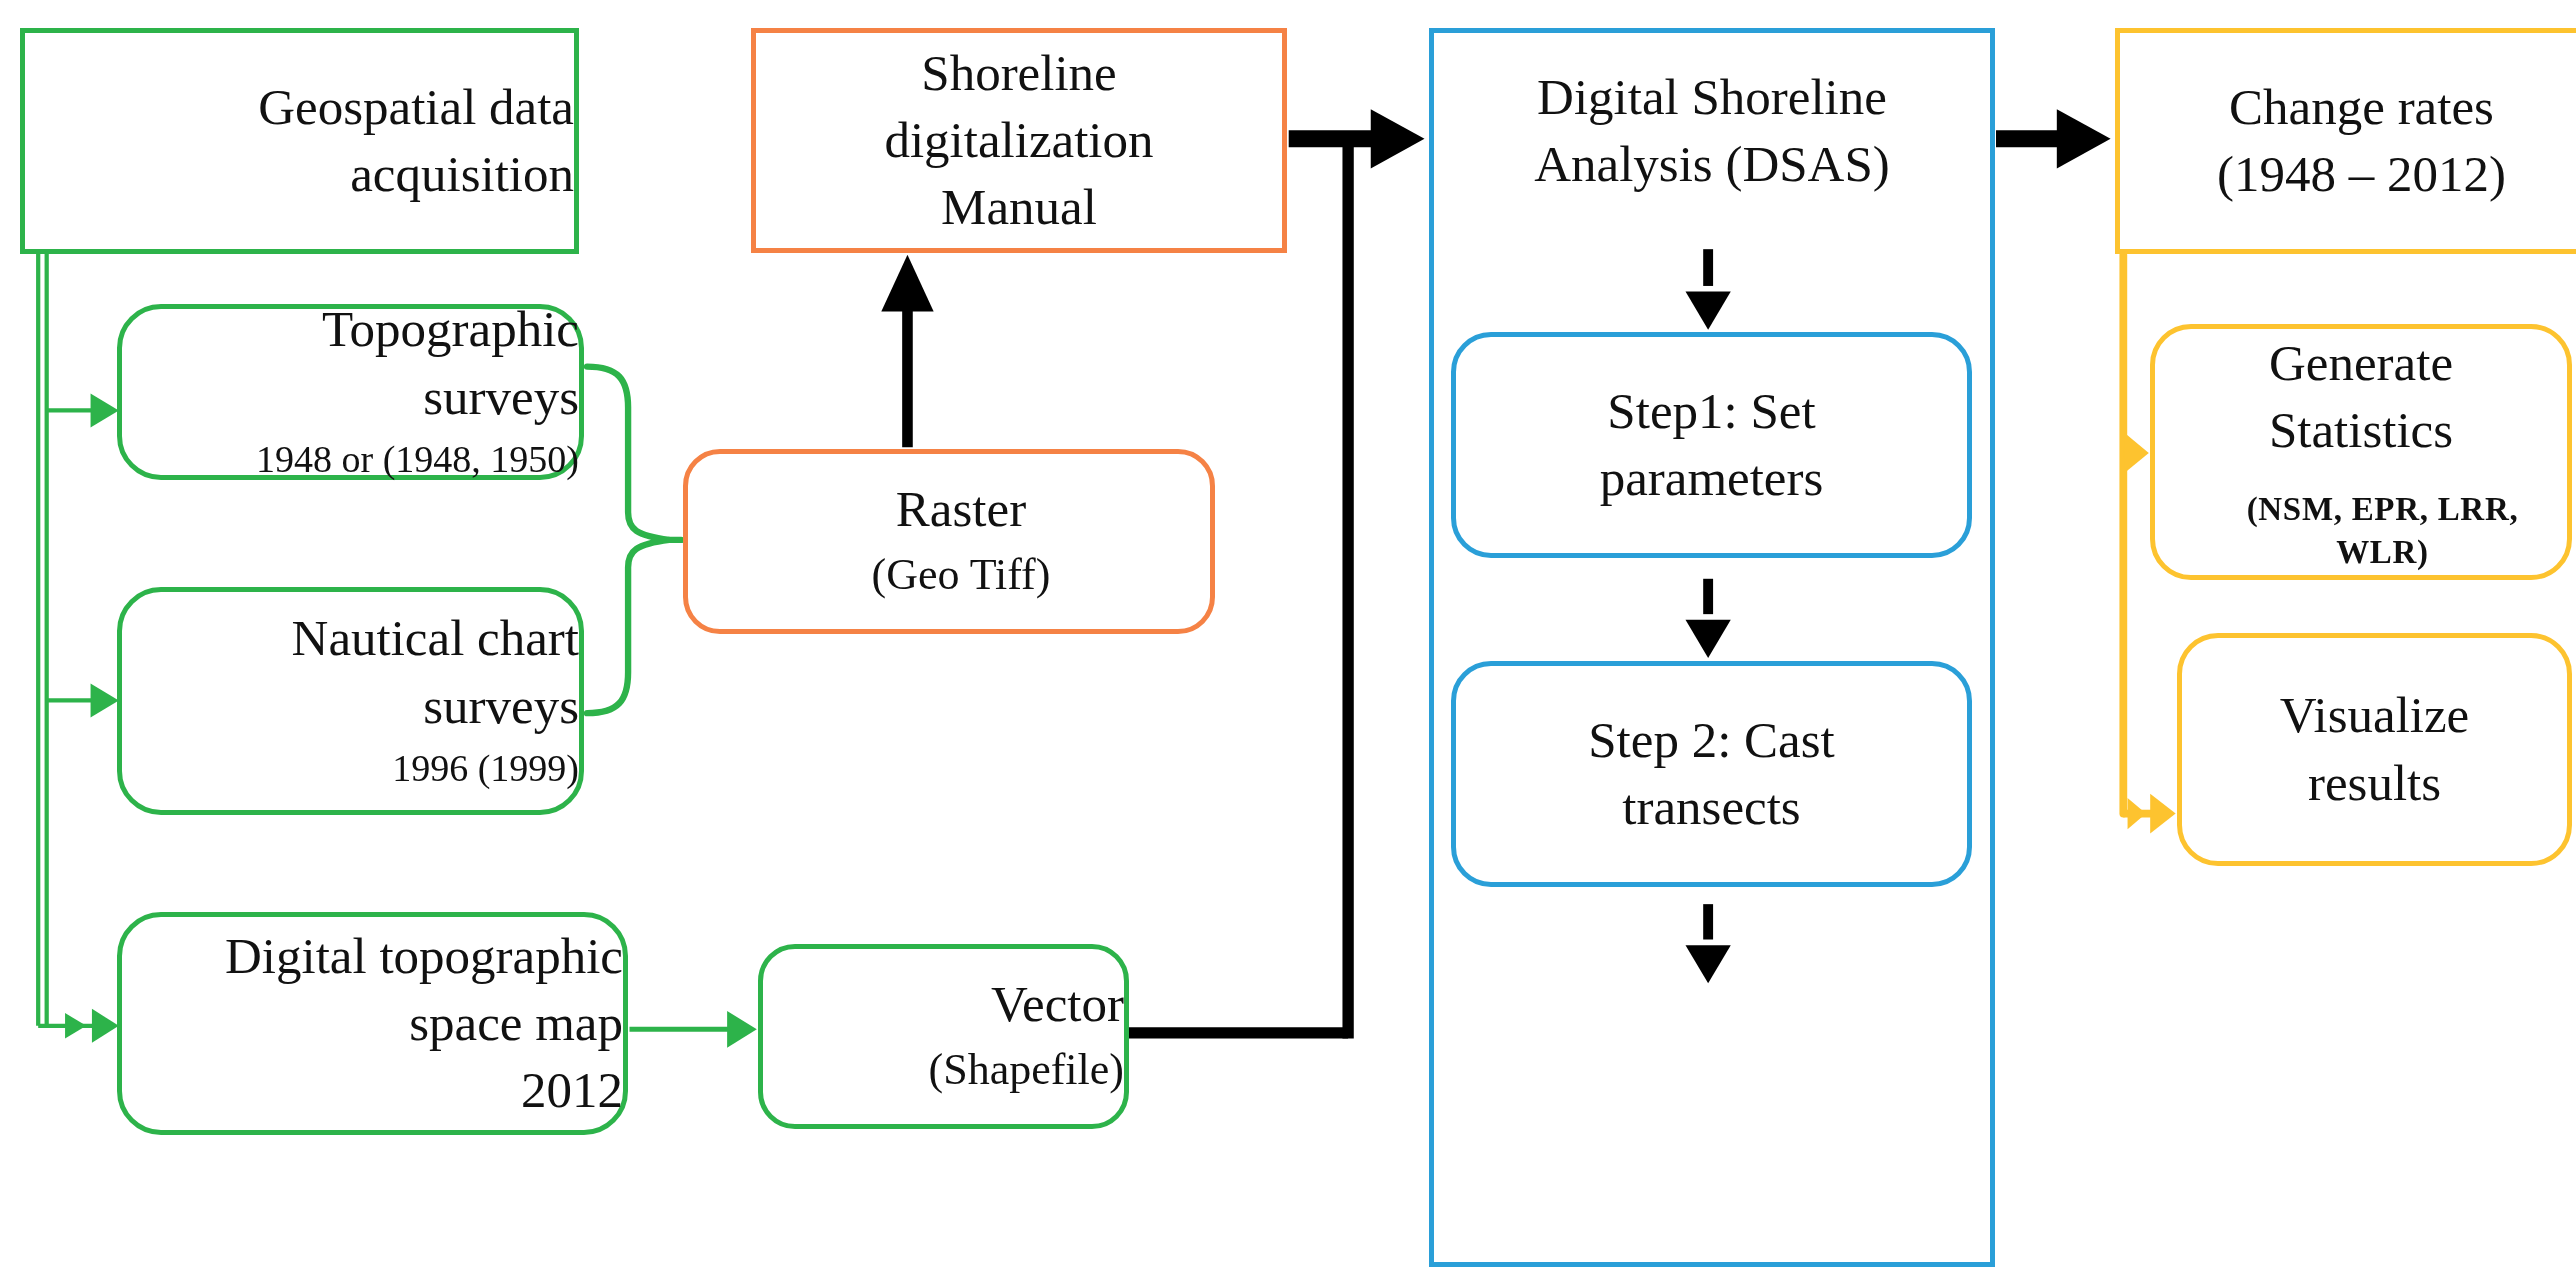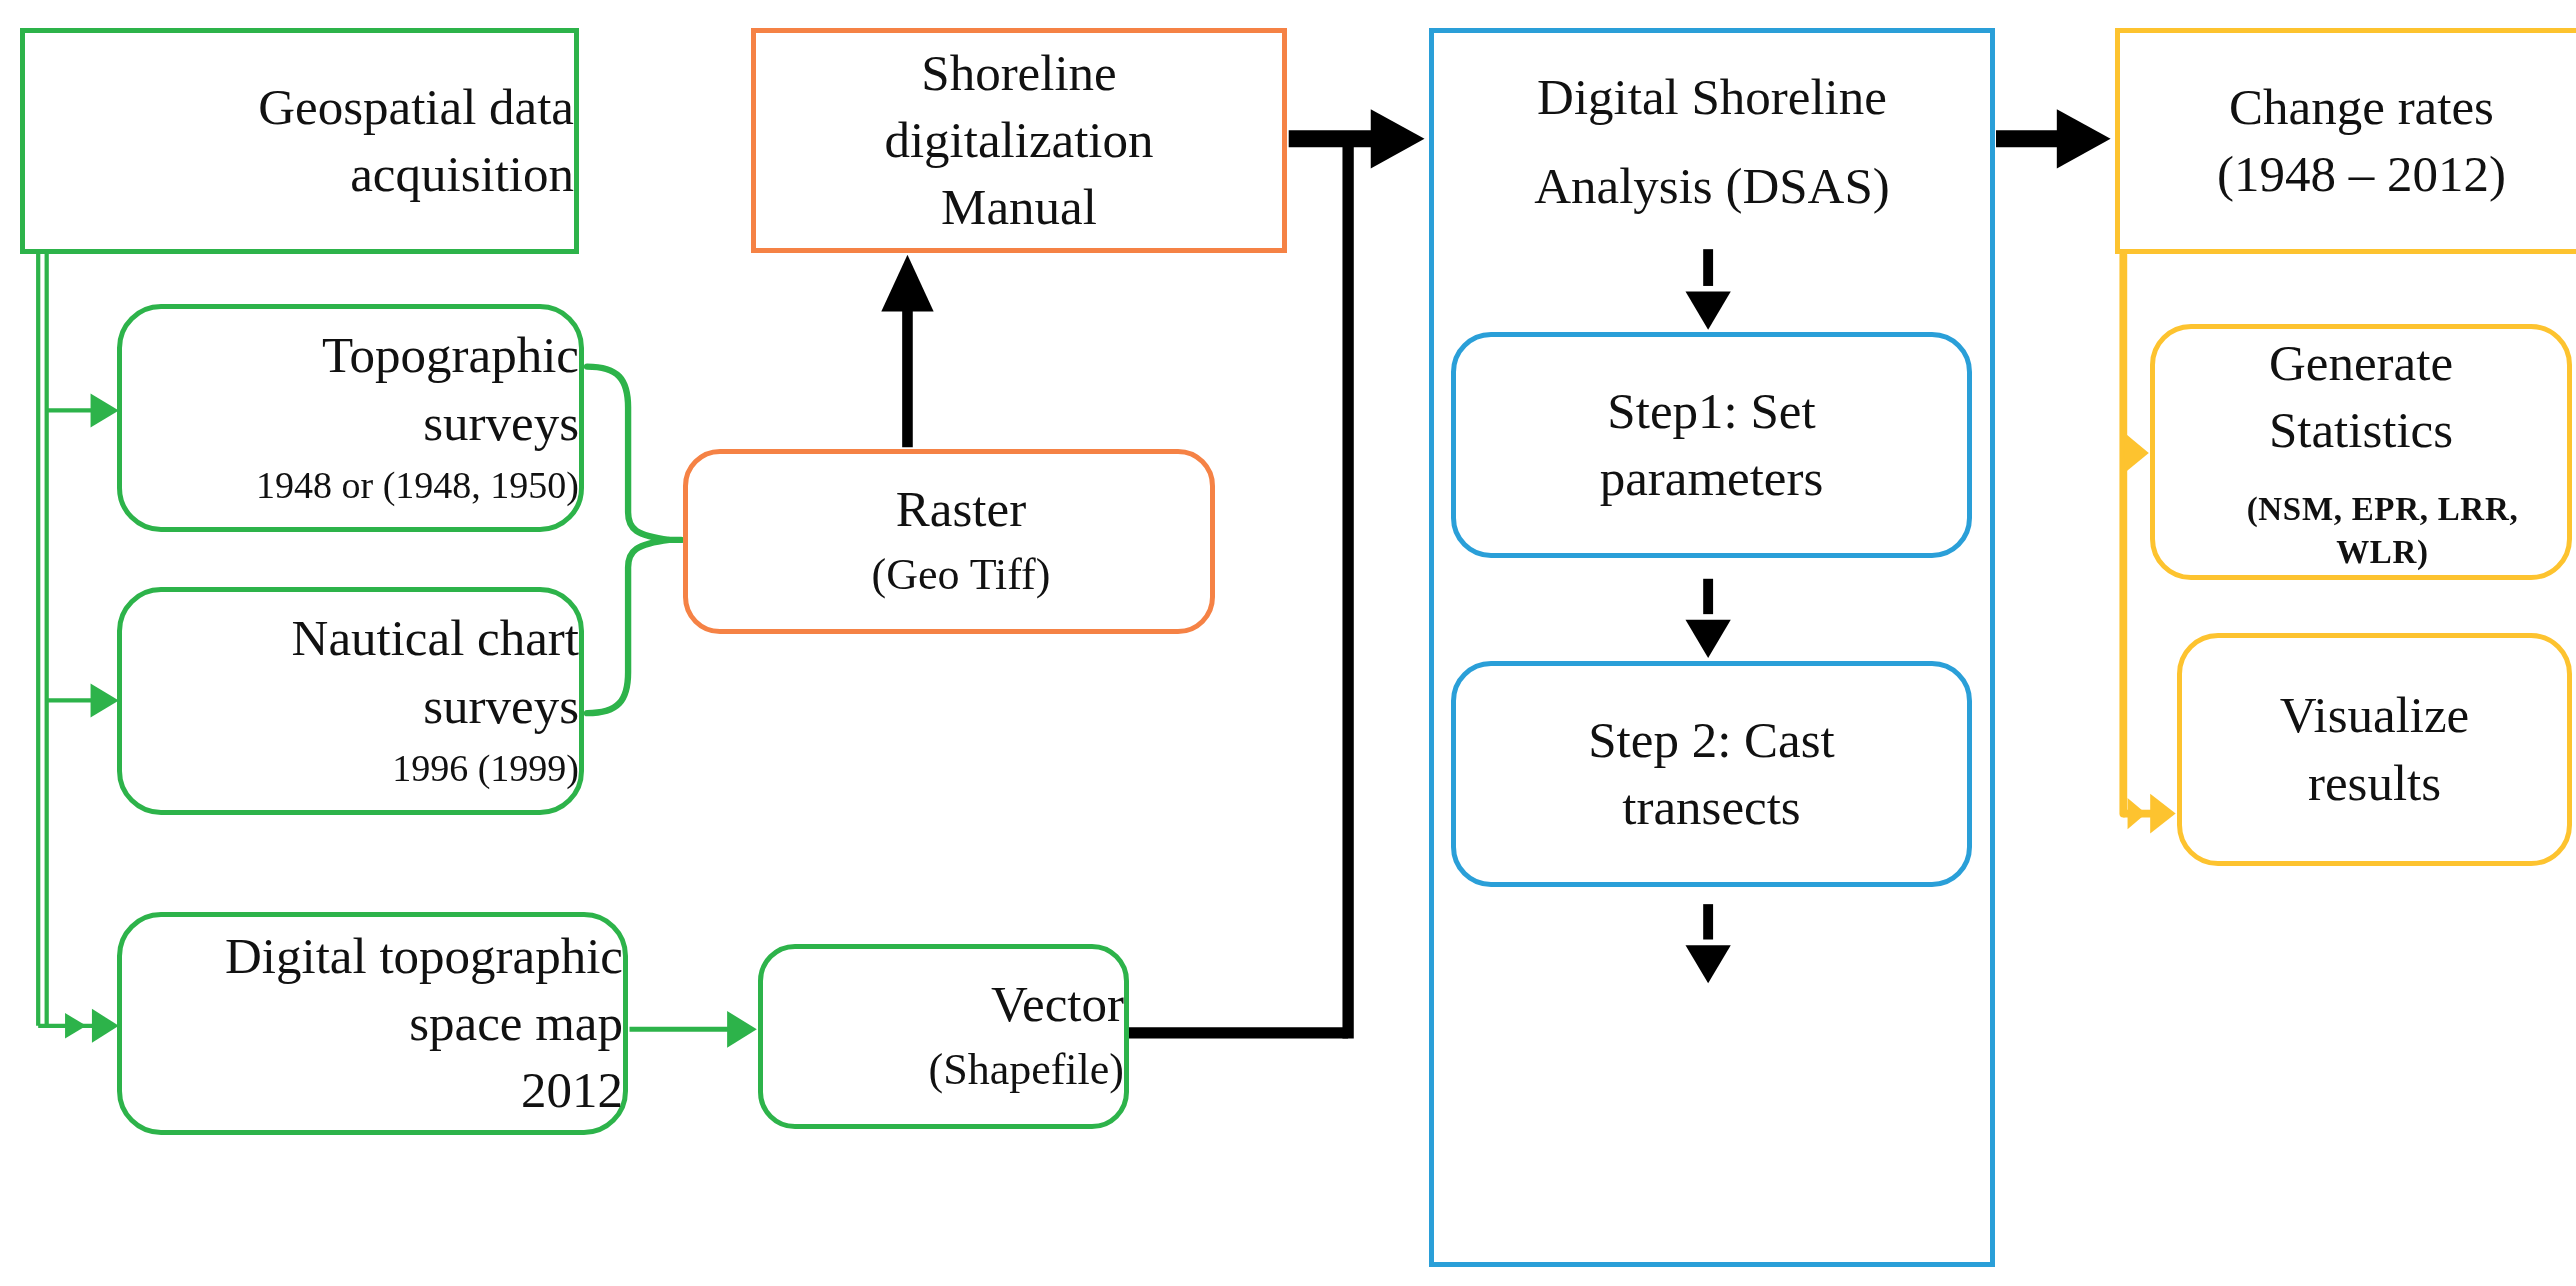--- a/index.html
+++ b/index.html
@@ -19,21 +19,21 @@
   .orange{border:5px solid var(--orange);}
   .blue{border:5px solid var(--blue);}
   .blue-thick{border:5.7px solid var(--blue);}
   .yellow{border:5.7px solid var(--yellow);}
   .round{border-radius:44px;}
   .t{font-size:51px;line-height:1.32;}
   .t-years{font-size:38px;line-height:1.5;}
   .t-fmt{font-size:44px;line-height:1.45;}
   .t-nsm{font-size:33px;font-weight:700;line-height:1.3;margin-top:24px;letter-spacing:0.7px;margin-left:43px;}
   .title-block{
-    position:absolute;display:flex;flex-direction:column;justify-content:space-between;
+    position:absolute;display:flex;flex-direction:column;justify-content:flex-start;
     align-items:center;text-align:center;background:transparent;
   }
 </style>
 </head>
 <body>
 
 <div class="canvas">
 
   <svg class="wires" viewBox="0 0 3642 1819" fill="none">
 
@@ -115,21 +115,21 @@
     </g>
   </svg>
 
   <div class="box blue-thick transparent" style="left:1429px;top:28px;width:566px;height:1239px;justify-content:flex-start;"></div>
 
   <div class="box green" style="left:20px;top:28px;width:559px;height:226px;">
     <div class="t">Geospatial data</div>
     <div class="t">acquisition</div>
   </div>
 
-  <div class="box green round" style="left:117px;top:304px;width:467px;height:228px;">
+  <div class="box green round" style="left:117px;top:304px;width:467px;height:176px;">
     <div class="t">Topographic</div>
     <div class="t">surveys</div>
     <div class="t-years">1948 or (1948, 1950)</div>
   </div>
 
   <div class="box green round" style="left:117px;top:587px;width:467px;height:228px;">
     <div class="t">Nautical chart</div>
     <div class="t">surveys</div>
     <div class="t-years">1996 (1999)</div>
   </div>

